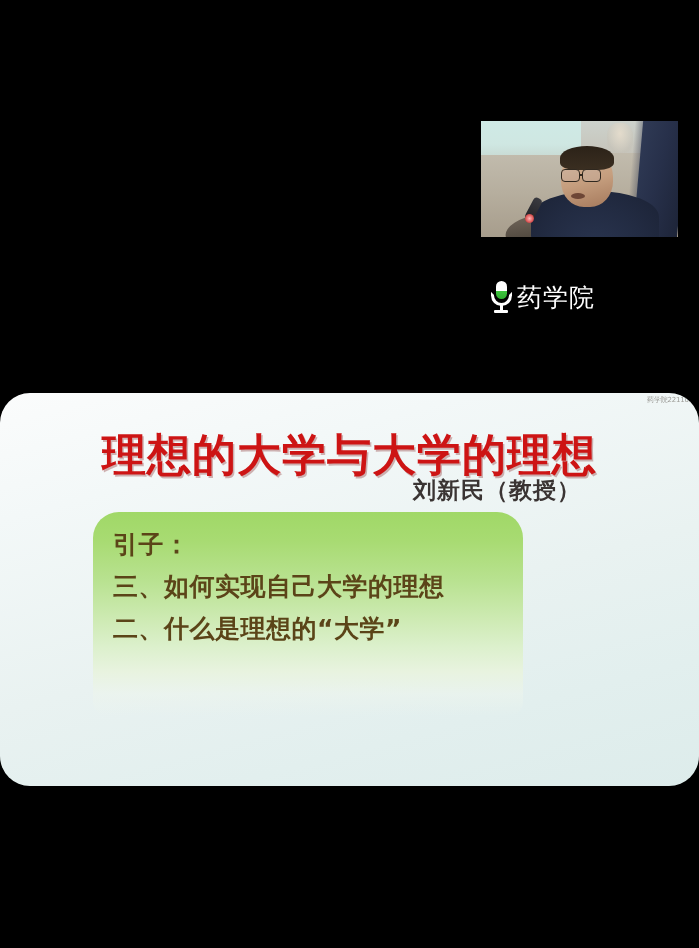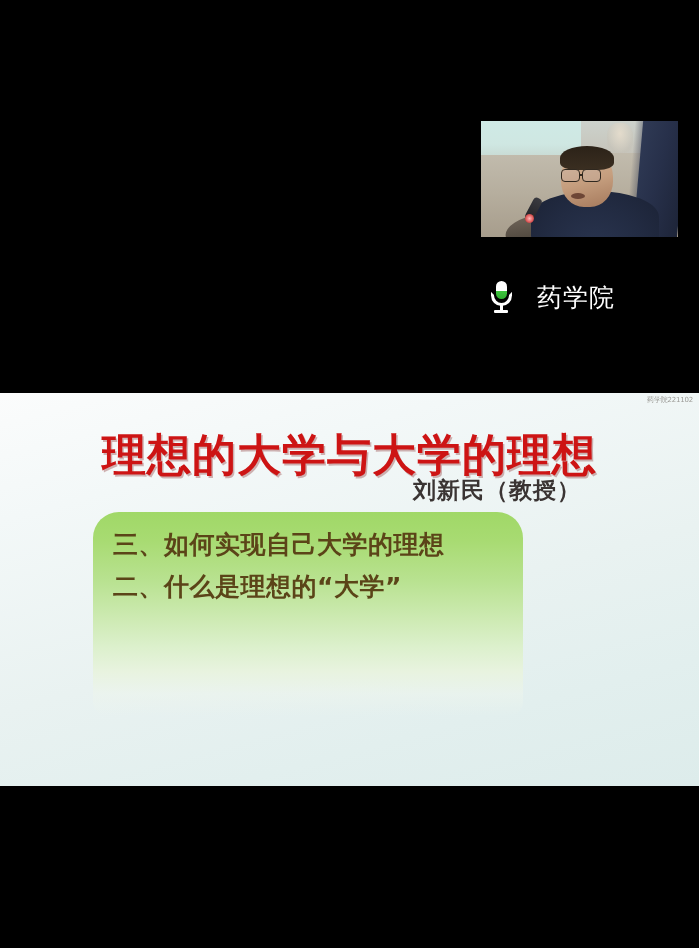--- a/index.html
+++ b/index.html
@@ -154,21 +154,21 @@
     border-radius: 50%;
   }
 
   
   #participant-strip {
     position: absolute;
     left: 489px;
     top: 281px;
     display: flex;
     align-items: center;
-    gap: 24px;
+    gap: 4px;
   }
   #mic-icon {
     position: relative;
     width: 24px;
     height: 32px;
     flex: 0 0 auto;
   }
   #mic-icon .cap {
     position: absolute;
     left: 7px; top: 0;
@@ -215,20 +215,21 @@
     top: 393px;
     width: 699px;
     height: 393px;
     background: linear-gradient(165deg,
         #fbfcfc 0%,
         #f3f8f8 22%,
         #e9f2f1 55%,
         #e2efee 78%,
         #ddeceb 100%);
     overflow: hidden;
+    border-radius: 30px;
   }
 
   
   #slide-watermark {
     position: absolute;
     right: 6px;
     top: 2px;
     font-size: 7px;
     color: #8d8b86;
     letter-spacing: -0.2px;
@@ -354,20 +355,21 @@
   <div id="slide">
 
     <div id="slide-watermark">药学院221102</div>
 
     <div id="slide-title">理想的大学与大学的理想</div>
 
     <div id="slide-subtitle">刘新民（教授）</div>
 
     <div id="agenda-panel">
       <div id="agenda-list">
+          <div class="agenda-line lead">引子：</div>
           <div class="agenda-line">三、如何实现自己大学的理想</div>
           <div class="agenda-line">二、什么是理想的“大学”</div>
         </div>
     </div>
 
   </div>
 
   <div id="bottom-letterbox"></div>
 
 </div>

